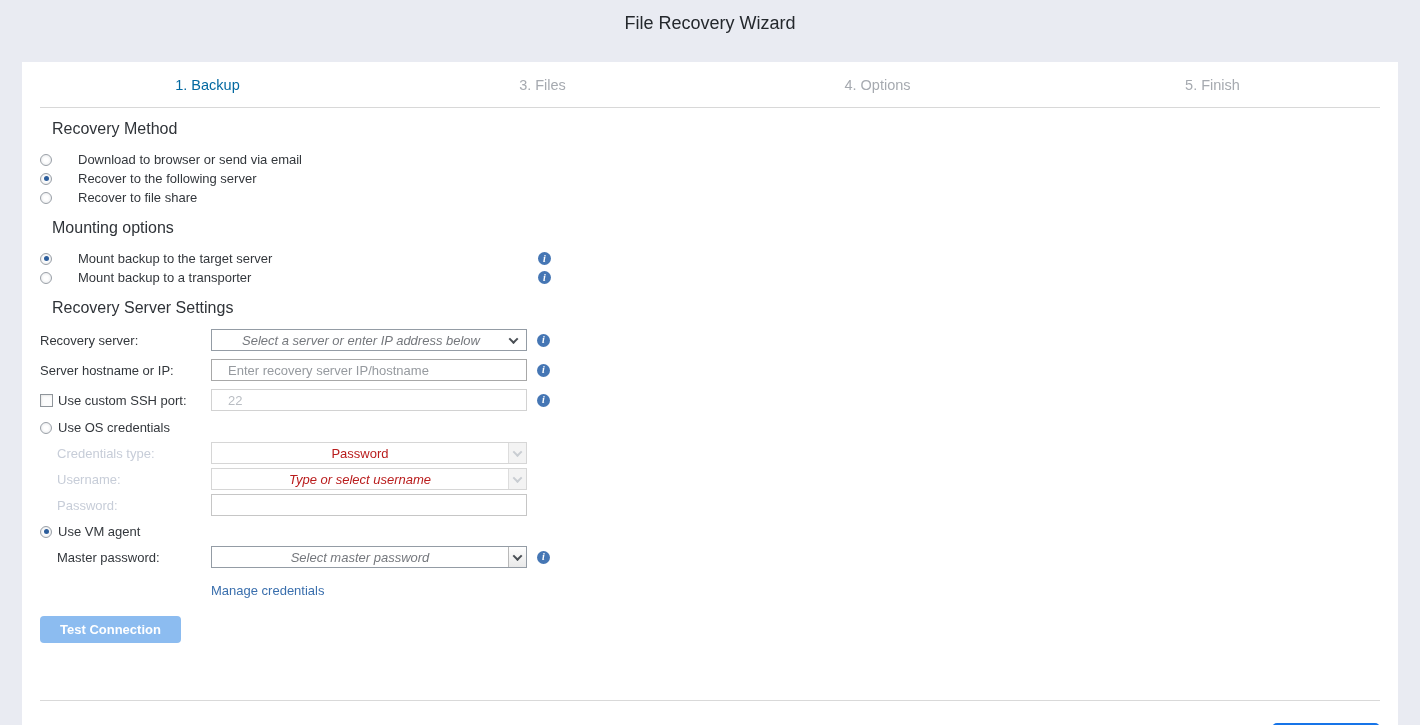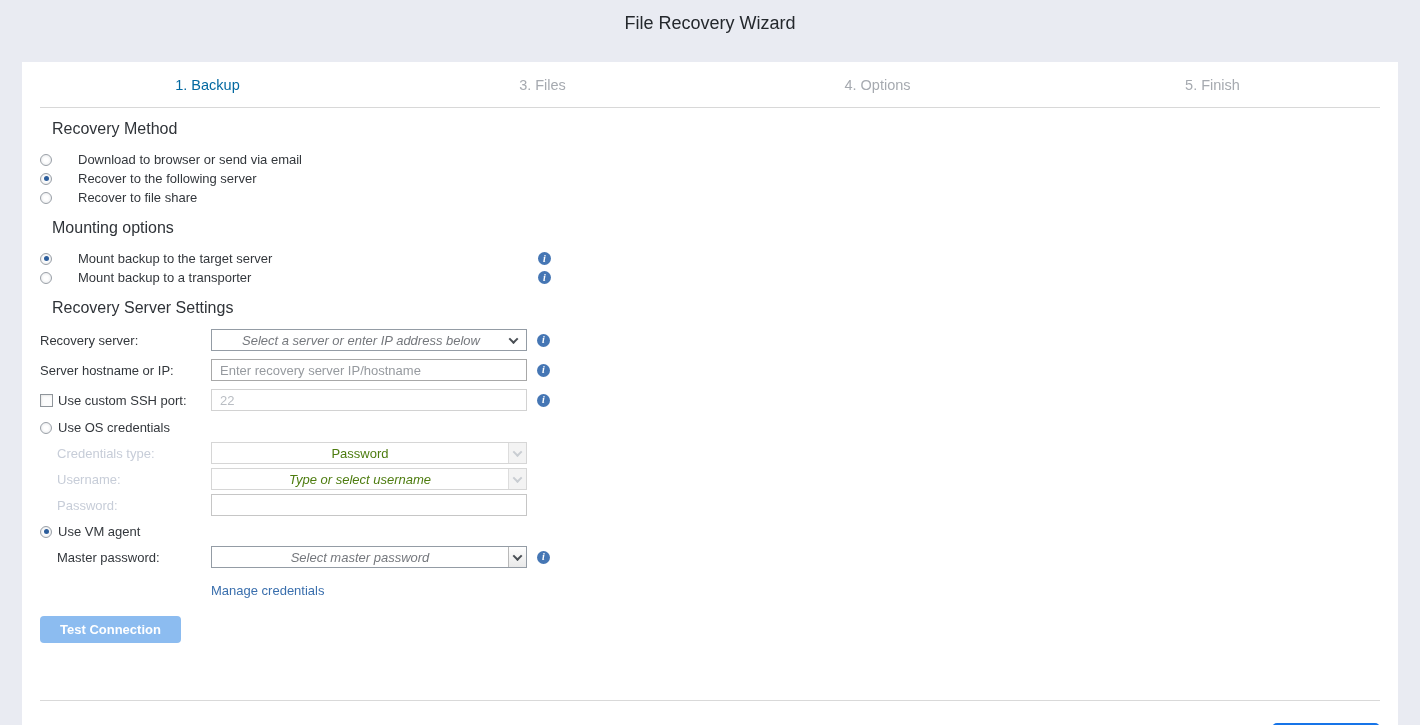--- a/index.html
+++ b/index.html
@@ -45,37 +45,37 @@
     cursor:pointer;line-height:1;}
 
   
   .frow{display:flex;align-items:center;margin-bottom:8px;}
   .flabel{width:171px;font-size:13px;flex:none;display:flex;align-items:center;}
   .flabel.inset{padding-left:17px;}
   .flabel .checkbox{margin-right:5px;}
   .flabel.dis{color:#c7cdd8;}
   .ffield{width:316px;flex:none;margin-right:10px;}
 
-  .tinput{width:100%;height:22px;border:1px solid #a8a8a8;padding:0 8px;font-size:13px;
+  .tinput{width:100%;height:22px;border:1px solid #a8a8a8;padding:0 16px;font-size:13px;
     font-family:inherit;color:#33373c;background:#fff;}
   .tinput::placeholder{color:#969a9f;opacity:1;}
   .tinput.dis{border-color:#d2d2d2;}
   .tinput.dis::placeholder{color:#b9bdc3;}
   .tinput.semidis{border-color:#c6c6c6;}
 
   .selbox{height:22px;border:1px solid #949ca5;background:#fff;display:flex;align-items:center;
     font-size:13px;cursor:pointer;text-align:center;}
   .selbox .txt{flex:1;padding:0 6px;font-style:italic;color:#75787d;white-space:nowrap;overflow:hidden;}
   .chev{width:7px;height:7px;border-right:2px solid #4a4f55;border-bottom:2px solid #4a4f55;
     transform:rotate(45deg) translate(-1px,-1px);flex:none;}
   .selbox.plain .chev{margin-right:9px;}
   .trigger{width:18px;align-self:stretch;border-left:1px solid #b9b9b9;flex:none;
     background:linear-gradient(#fefefe,#e9e9e9);display:flex;align-items:center;justify-content:center;}
   .selbox.dis{border-color:#d6d6d6;cursor:default;}
-  .selbox.dis .txt{color:#4d7c0f;}
+  .selbox.dis .txt{color:#b91c1c;}
   .selbox.dis .txt.noital{font-style:normal;}
   .selbox.dis .trigger{background:#f3f3f3;border-left-color:#dddddd;}
   .selbox.dis .chev{border-color:#c9cdd2;}
 
   .radiorow{display:flex;align-items:center;height:17px;font-size:13px;margin:6px 0;cursor:pointer;}
   .radiorow .radio{margin-right:6px;}
   .mb3{margin-bottom:4px;}
   .mb6{margin-bottom:7px;}
 
   .link{color:#3a6fad;font-size:13px;text-decoration:none;cursor:pointer;}

